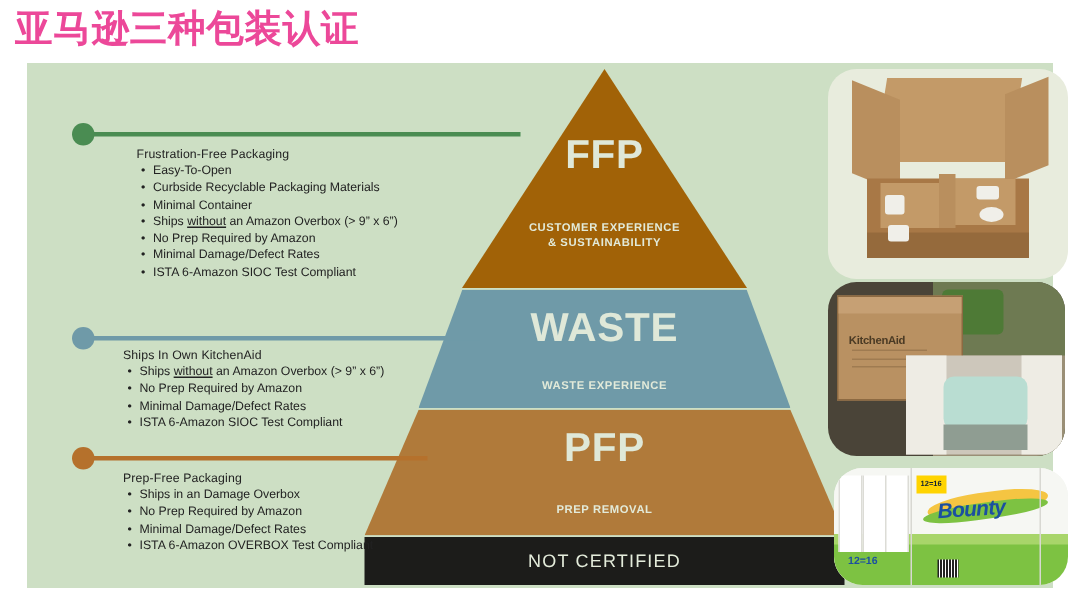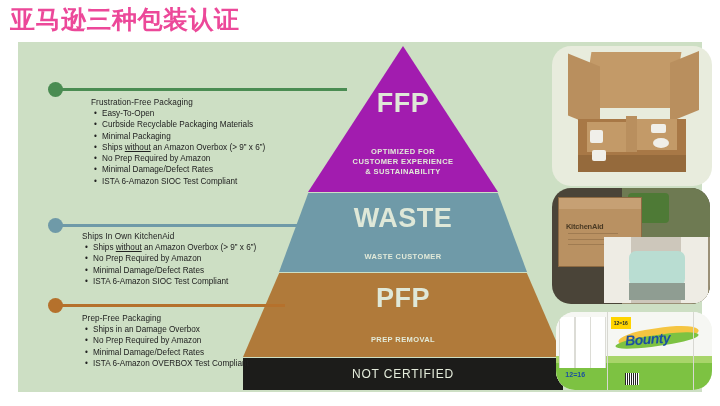--- a/index.html
+++ b/index.html
@@ -240,54 +240,53 @@
   }
   .bt-divider { position:absolute; top:0; bottom:0; width:1px; background:#d8d8d2; }
 </style>
 </head>
 <body style="background: rgb(255, 255, 255);">
 
 <div class="slide-title">亚马逊三种包装认证</div>
 
 <div class="canvas" style="background: rgb(205, 223, 196);">
 
-  <div class="band band-ffp" style="background: #a21caf;">
+  <div class="band band-ffp" style="background: #a16207;">
     <div class="band-label">FFP</div>
     <div class="band-sub">
-      <div>OPTIMIZED FOR</div>
       <div>CUSTOMER EXPERIENCE</div>
       <div>&amp; SUSTAINABILITY</div>
     </div>
   </div>
 
   <div class="band band-sioc" style="background: rgb(111, 154, 168);">
     <div class="band-label">WASTE</div>
     <div class="band-sub">
-      <div>WASTE CUSTOMER</div>
+      <div>WASTE EXPERIENCE</div>
     </div>
   </div>
 
   <div class="band band-pfp" style="background: rgb(176, 122, 58);">
     <div class="band-label">PFP</div>
     <div class="band-sub">
       <div>PREP REMOVAL</div>
     </div>
   </div>
 
   <div class="notcert" style="background: rgb(28, 28, 26);">NOT CERTIFIED</div>
 
   <div class="callout cg1">
     <div class="connector" style="background: rgb(74, 140, 82);"></div>
     <div class="dot" style="background: rgb(74, 140, 82);"></div>
     <div class="ct-body">
       <div class="ct-head">Frustration-Free Packaging</div>
       <ul class="ct-list">
         <li><span>Easy-To-Open</span><u></u><span></span></li>
         <li><span>Curbside Recyclable Packaging Materials</span><u></u><span></span></li>
-        <li><span>Minimal Packaging</span><u></u><span></span></li>
+        <li><span>Minimal Container</span><u></u><span></span></li>
         <li><span>Ships </span><u>without</u><span> an Amazon Overbox (&gt; 9” x 6”)</span></li>
         <li><span>No Prep Required by Amazon</span><u></u><span></span></li>
         <li><span>Minimal Damage/Defect Rates</span><u></u><span></span></li>
         <li><span>ISTA 6-Amazon SIOC Test Compliant</span><u></u><span></span></li>
       </ul>
     </div>
   </div>
 
   <div class="callout cg2">
     <div class="connector" style="background: rgb(111, 154, 168);"></div>

